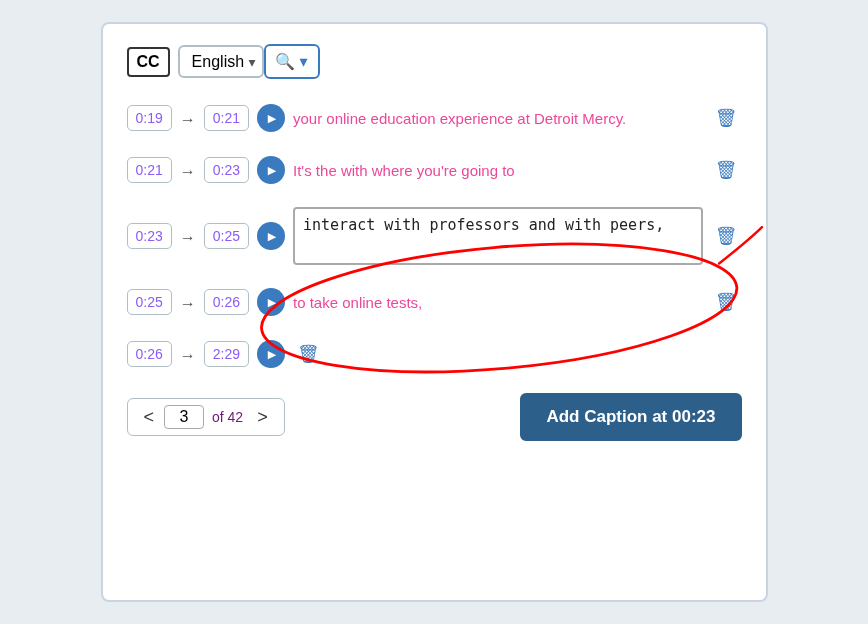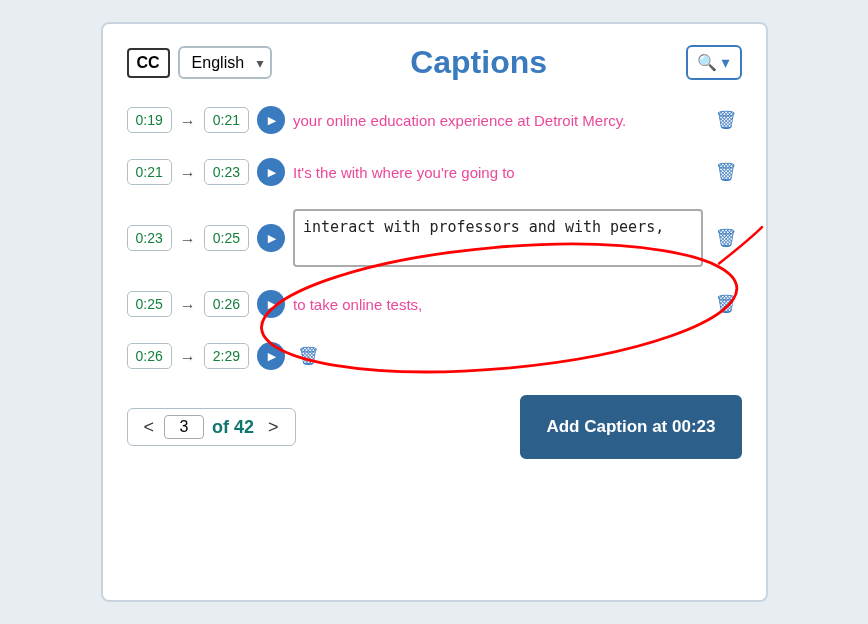--- a/index.html
+++ b/index.html
@@ -33,21 +33,21 @@
       padding: 4px 8px;
       font-size: 16px;
       font-weight: bold;
       background: #fff;
       cursor: pointer;
       margin-right: 8px;
     }
     .language-select {
       border: 2px solid #b0bec5;
       border-radius: 6px;
-      padding: 6px 20px 6px 12px;
+      padding: 6px 12px 6px 12px;
       font-size: 16px;
       background: #fff;
       appearance: none;
       cursor: pointer;
       position: relative;
     }
     .language-wrapper {
       position: relative;
       display: inline-block;
     }
@@ -90,21 +90,21 @@
       display: flex;
       align-items: center;
       gap: 8px;
       padding: 6px 0;
     }
     .time-box {
       border: 1.5px solid #b0bec5;
       border-radius: 5px;
       padding: 4px 8px;
       font-size: 14px;
-      color: #15803d;
+      color: #8b5cf6;
       min-width: 44px;
       text-align: center;
       background: #fff;
     }
     .arrow {
       font-size: 16px;
       color: #555;
     }
     .play-btn {
       width: 28px;
@@ -176,32 +176,31 @@
     }
     .page-input {
       border: 1.5px solid #aaa;
       border-radius: 4px;
       width: 40px;
       text-align: center;
       font-size: 16px;
       padding: 2px 4px;
     }
     .page-of {
-      font-size: 18px;
-      color: #0f766e;
+      font-size: 14px;
+      color: #701a75;
       margin: 0 4px;
-      font-weight: bold;
     }
     .add-caption-btn {
       margin-left: auto;
       background: #2c5f8a;
       color: #fff;
       border: 2px solid #2c5f8a;
       border-radius: 6px;
-      padding: 20px 24px;
+      padding: 12px 24px;
       font-size: 17px;
       font-weight: bold;
       cursor: pointer;
     }
     
     .annotation-svg {
       position: absolute;
       top: 0;
       left: 0;
       width: 100%;
@@ -224,21 +223,20 @@
   <div class="header">
     <button class="cc-btn">CC</button>
     <div class="language-wrapper">
       <select class="language-select">
         <option>English</option>
         <option>Spanish</option>
         <option>French</option>
         <option>German</option>
       </select>
     </div>
-    <div class="header-title">Captions</div>
     <button class="search-btn">
       <span>🔍</span>
       <span>▾</span>
     </button>
   </div>
 
   <div class="caption-rows" id="caption-rows">
       <div class="caption-row">
         <div class="time-box">0:19</div>
         <span class="arrow">→</span>

